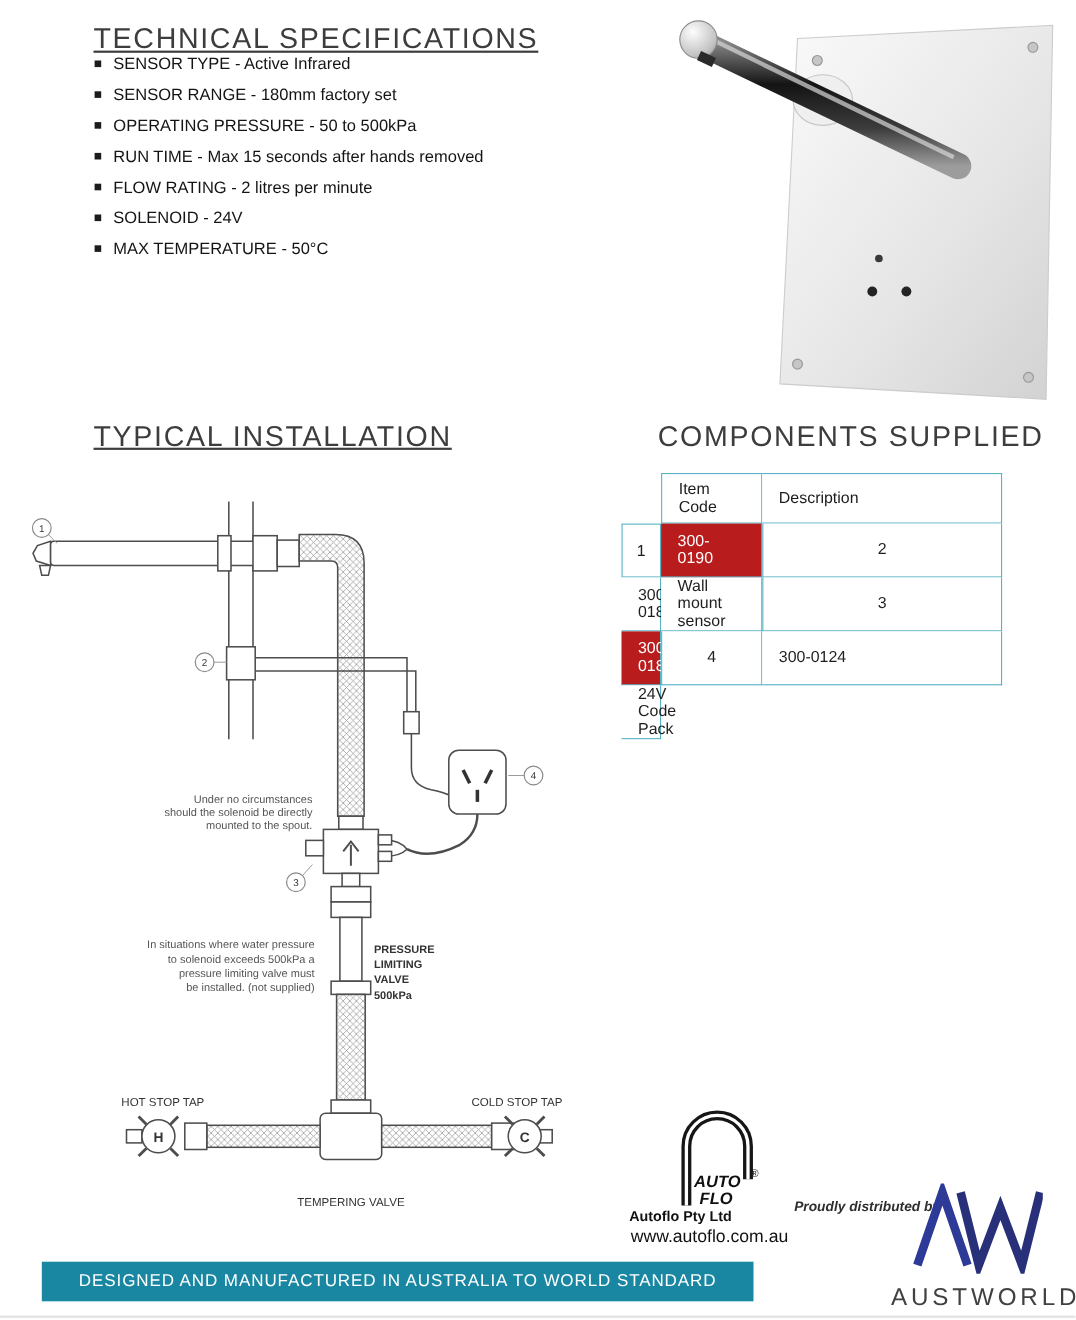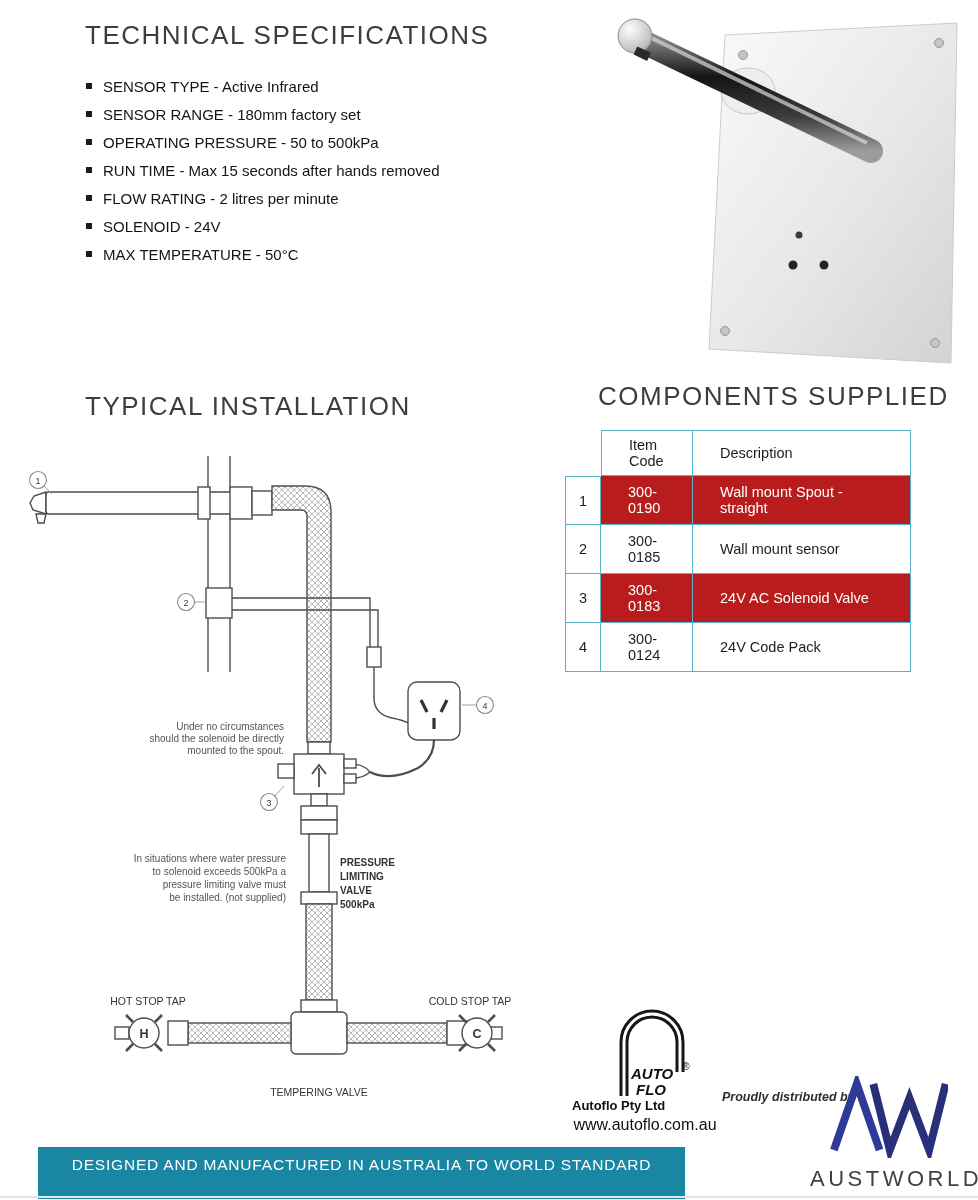--- a/index.html
+++ b/index.html
@@ -1,51 +1,51 @@
 <!DOCTYPE html>
 <html><head>
 <meta charset="utf-8">
 <style>
   html,body{margin:0;padding:0;background:#fff;}
   #page{position:relative;width:978px;height:1200px;background:#fff;overflow:hidden;
         font-family:"Liberation Sans",sans-serif;color:#1a1a1a;}
   .h-title{position:absolute;font-weight:300;font-size:26px;letter-spacing:1.5px;color:#3d3d3d;white-space:nowrap;}
-  #spec-title{left:85px;top:20px;}
-  #install-title{left:85px;top:391px;}
+  #spec-title{left:85px;top:20px;text-decoration:underline;}
+  #install-title{left:85px;top:381px;text-decoration:underline;}
   #comp-title{left:598px;top:381px;}
 
-  ul.specs{position:absolute;left:86px;top:72px;margin:0;padding:0;list-style:none;}
+  ul.specs{position:absolute;left:86px;top:44px;margin:0;padding:0;list-style:none;}
   ul.specs li{display:flex;align-items:center;gap:11px;height:28px;font-size:15px;color:#141414;}
   .bullet{width:6px;height:6px;background:#1c1c1c;flex:0 0 auto;}
 
   #photo{position:absolute;left:613px;top:3px;}
   #diagram{position:absolute;left:18px;top:442px;}
 
   
   .comp-table{position:absolute;left:565px;top:430px;width:346px;display:grid;
               grid-template-columns:36px 92px 218px;grid-template-rows:46px 49px 49px 49px 49px;
               font-size:14.5px;color:#1e1e1e;}
   .ct-cell{border-right:1px solid #58b2c5;border-bottom:1px solid #58b2c5;background:#fff;
-           display:flex;align-items:center;padding:0 27px;box-sizing:border-box;}
+           display:flex;align-items:center;padding:0 15px;box-sizing:border-box;}
   .ct-cell.bt{border-top:1px solid #58b2c5;}
   .ct-cell.bl{border-left:1px solid #58b2c5;}
   .ct-cell.none{border:none;background:#fff;}
   .ct-num{justify-content:center;padding:0;}
   .ct-head{color:#1c1c1c;}
   .ct-cell.hl{background:#b91c1c;color:#fff;}
 
   
   #autoflo-logo{position:absolute;left:610px;top:1006px;}
   #company{position:absolute;left:572px;top:1098px;width:146px;text-align:left;font-weight:bold;font-size:13px;color:#111;}
   #website{position:absolute;left:572px;top:1116px;width:146px;text-align:center;font-size:16px;color:#111;}
   #distributed{position:absolute;left:722px;top:1090px;width:150px;font-style:italic;font-weight:600;font-size:12.5px;color:#2e2e2e;}
   #aw-logo{position:absolute;left:830px;top:1076px;}
   #austworld{position:absolute;left:810px;top:1166px;width:164px;text-align:center;font-size:22px;letter-spacing:3.5px;color:#414141;}
 
-  #banner{position:absolute;left:38px;top:1147px;width:647px;height:52px;background:#1a87a2;color:#fff;
+  #banner{position:absolute;left:38px;top:1147px;width:647px;height:36px;background:#1a87a2;color:#fff;
           font-size:15.5px;letter-spacing:0.8px;line-height:36px;text-align:center;white-space:nowrap;}
   #page-edge{position:absolute;left:0;top:1196px;width:978px;height:2px;background:#e3e3e3;}
   svg text{font-family:"Liberation Sans",sans-serif;}
 </style>
 </head>
 <body>
 
 <div id="page">
 
   <div class="h-title" id="spec-title">TECHNICAL SPECIFICATIONS</div>
@@ -238,29 +238,27 @@
     </g>
   </svg>
 
   <div class="comp-table">
     <div class="ct-cell none"></div>
     <div class="ct-cell ct-head bt bl">Item Code</div>
     <div class="ct-cell ct-head bt">Description</div>
 
     <div class="ct-cell ct-num bt bl">1</div>
     <div class="ct-cell hl">300-0190</div>
-    <div class="ct-cell hl">Wall mount Spout - straight</div>
 
     <div class="ct-cell ct-num bl">2</div>
     <div class="ct-cell">300-0185</div>
     <div class="ct-cell">Wall mount sensor</div>
 
     <div class="ct-cell ct-num bl">3</div>
     <div class="ct-cell hl">300-0183</div>
-    <div class="ct-cell hl">24V AC Solenoid Valve</div>
 
     <div class="ct-cell ct-num bl">4</div>
     <div class="ct-cell">300-0124</div>
     <div class="ct-cell">24V Code Pack</div>
   </div>
 
   <svg id="autoflo-logo" width="84" height="92" viewBox="0 0 84 92">
     <path d="M14,90 L14,36 A28,28 0 0 1 70,36 L70,66" stroke="#161616" stroke-width="9" fill="none"></path>
     <path d="M14,90 L14,36 A28,28 0 0 1 70,36 L70,66" stroke="#fff" stroke-width="3" fill="none"></path>
     <rect x="20" y="58" width="44" height="34" fill="#fff"></rect>

